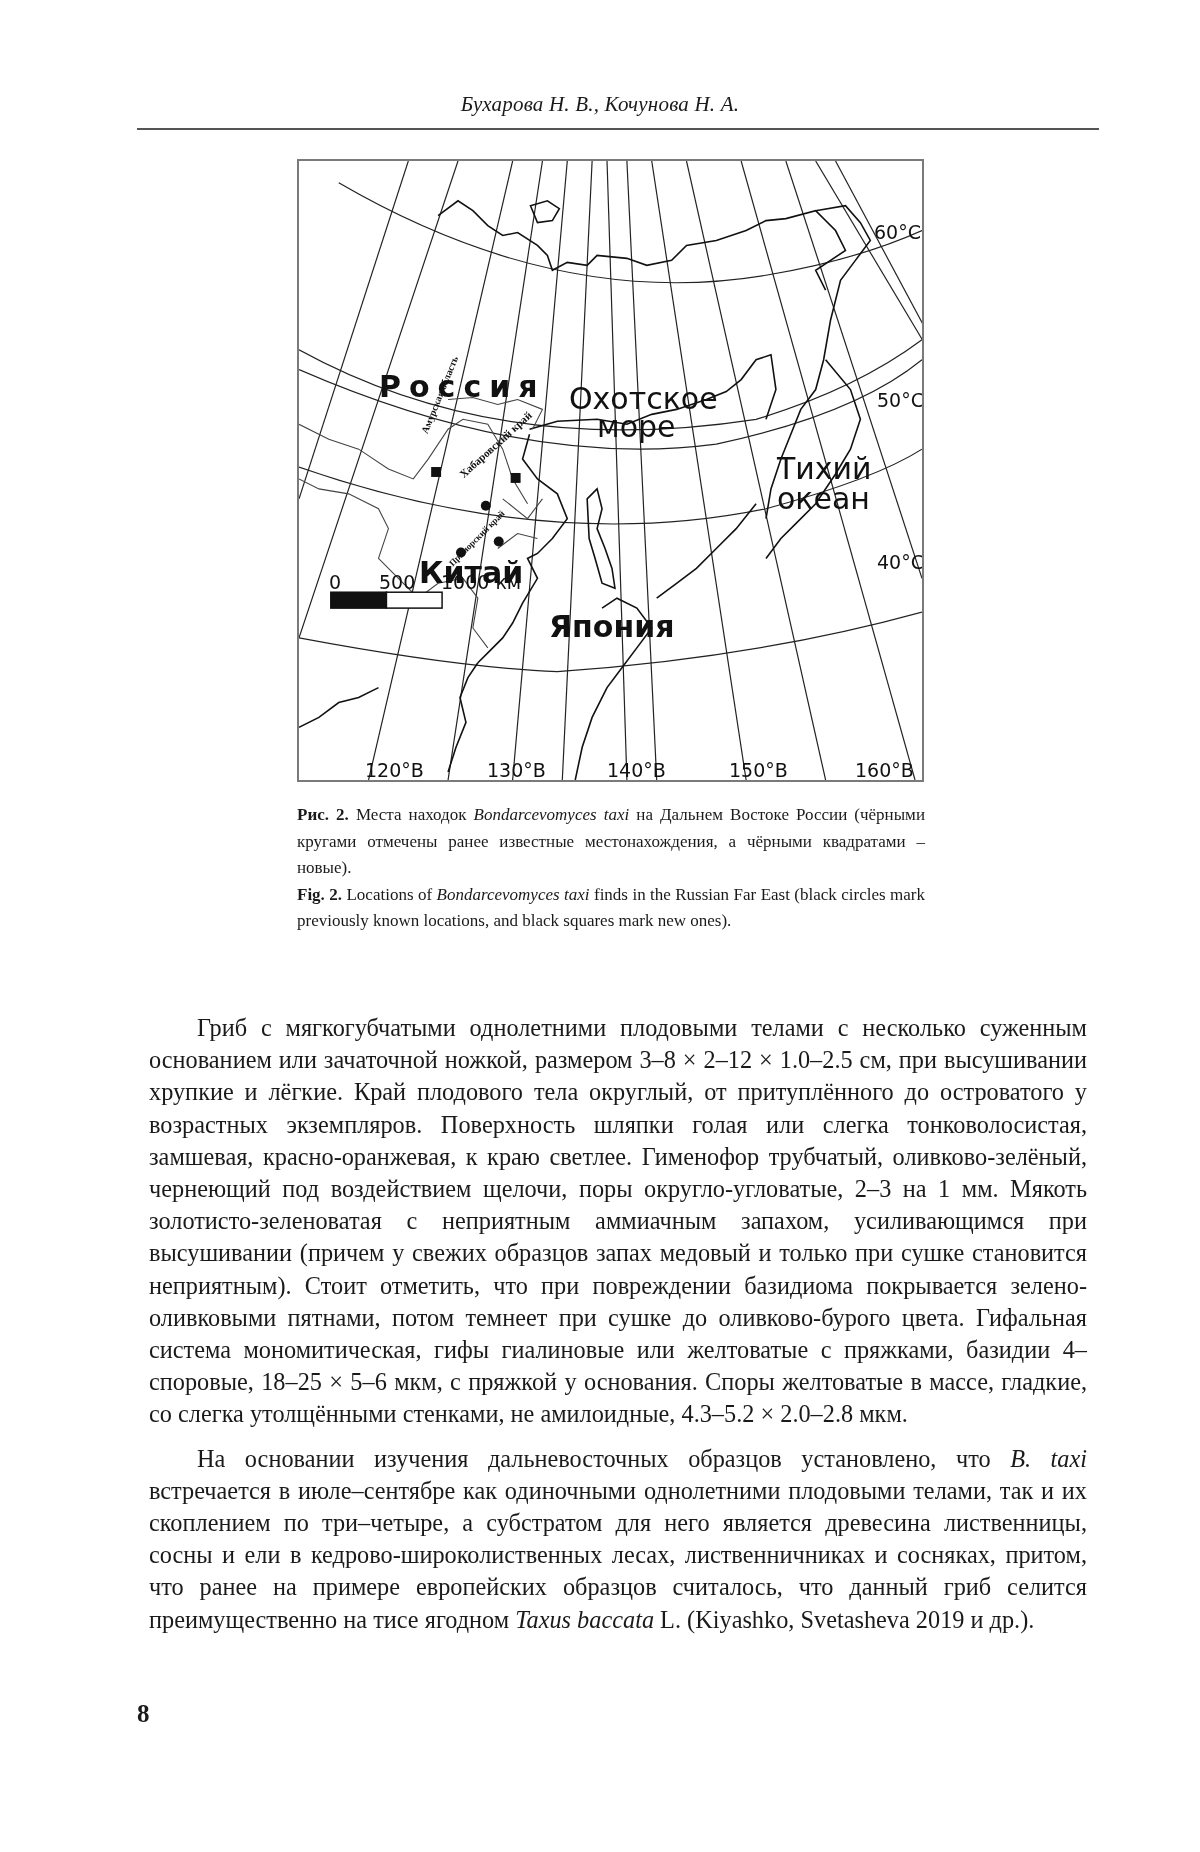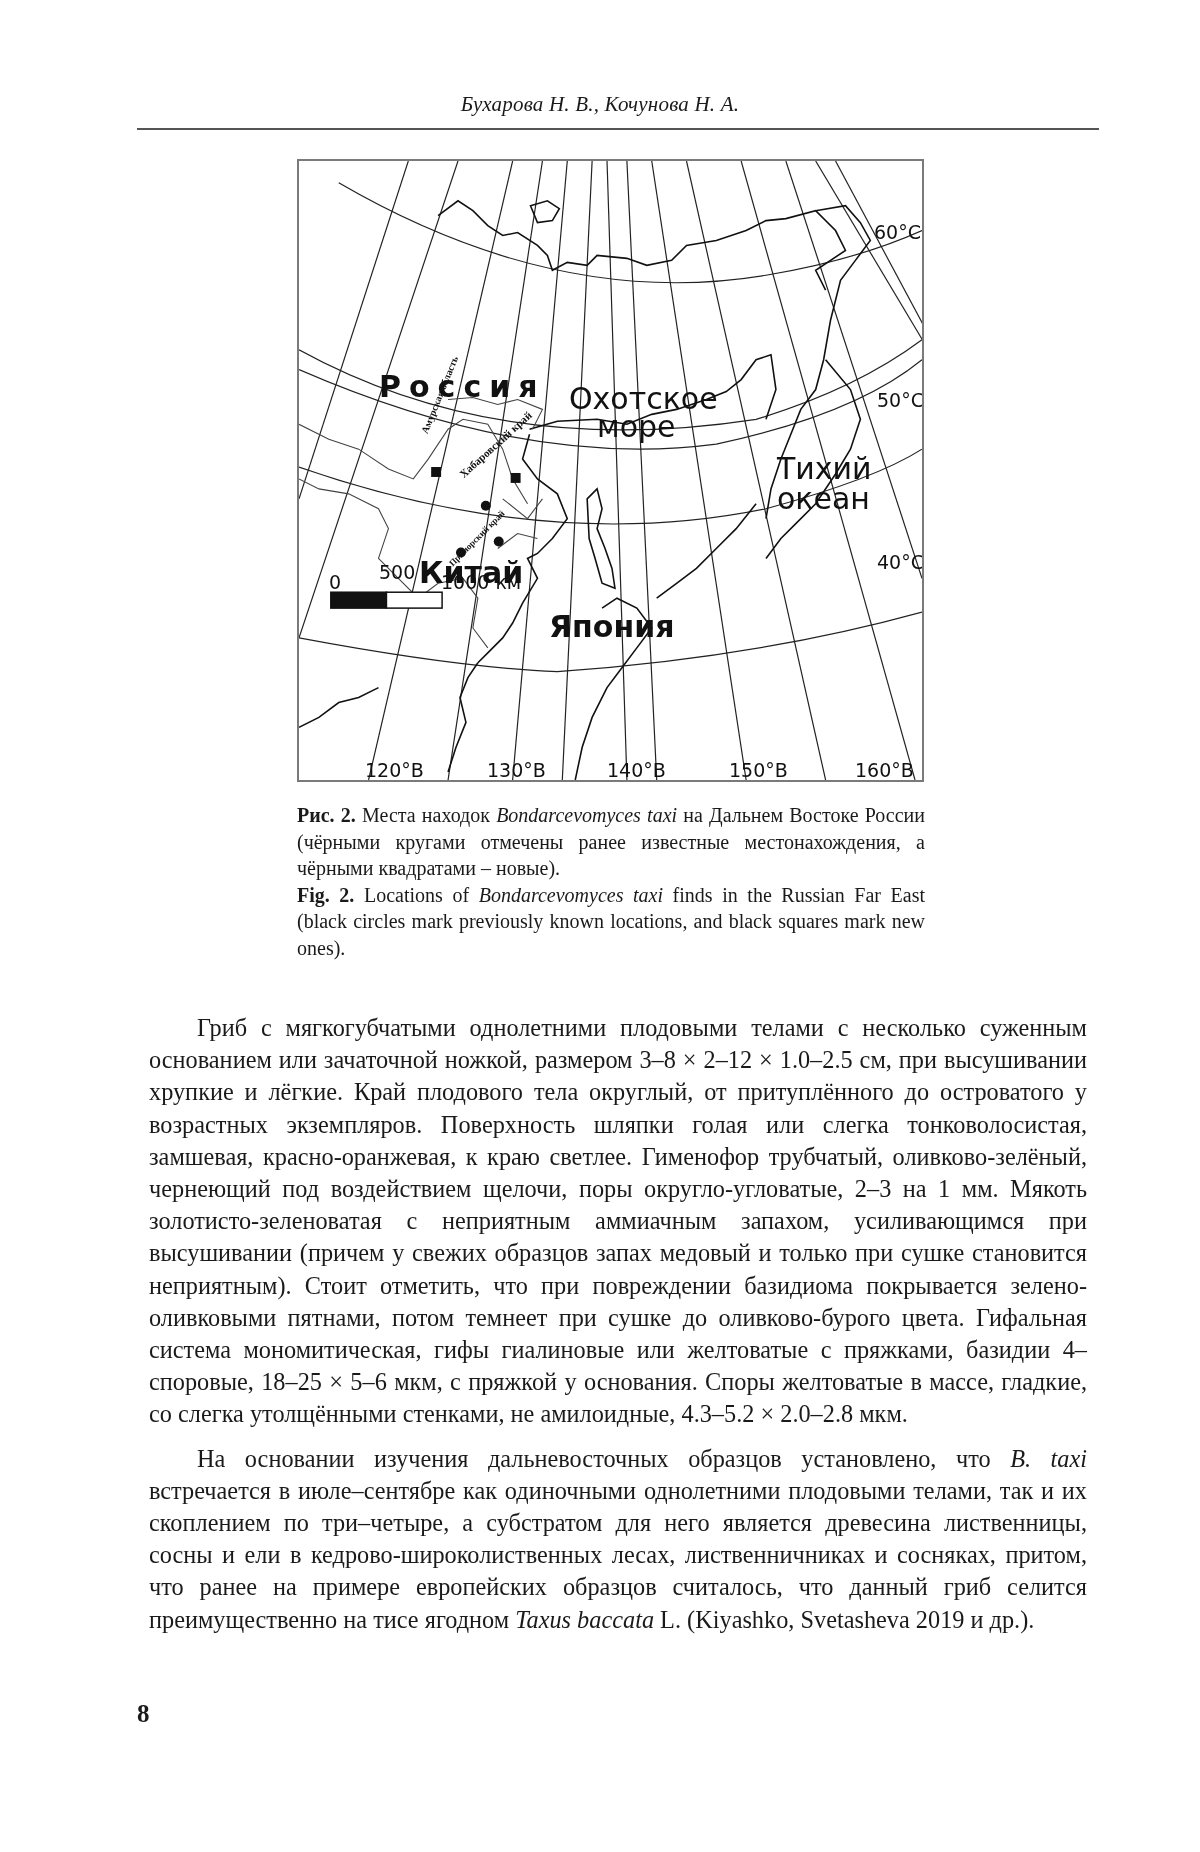--- a/index.html
+++ b/index.html
@@ -12,21 +12,21 @@
   .figure { position: absolute; left: 297px; top: 159px; width: 627px; height: 623px;
             border: 2px solid #7a7a7a; box-sizing: border-box; background: #fff; overflow: hidden; }
   .figure svg { position: absolute; left: 0; top: 0; width: 100%; height: 100%; }
   .map-label { position: absolute; font-family: "DejaVu Sans", sans-serif; color: #111; white-space: nowrap; }
   .map-label.big { font-size: 30px; }
   .map-label.bold { font-weight: bold; }
   .map-label.spaced { letter-spacing: 8px; }
   .map-label.tick { font-size: 19px; }
   .map-label.small-serif { font-family: "Liberation Serif", serif; font-size: 10px; font-weight: bold; }
 
-  .caption { position: absolute; left: 297px; width: 628px; top: 802px; font-size: 20px; line-height: 26.5px;
+  .caption { position: absolute; left: 297px; width: 628px; top: 802px; font-size: 17px; line-height: 26.5px;
              text-align: justify; }
   .caption p { margin: 0; }
   .caption b { font-weight: bold; }
   .caption i { font-style: italic; }
 
   .body-text { position: absolute; left: 137px; width: 962px; top: 1000px; font-size: 24.3px; line-height: 32.2px;
                text-align: justify; }
   .body-text p { margin: 12px; text-indent: 48px; }
   .body-text i { font-style: italic; }
   .page-number { position: absolute; left: 137px; top: 1700px; font-size: 25px; font-weight: bold; }
@@ -109,21 +109,21 @@
   <span class="map-label tick" style="left:578px; top:228px;">50°С</span>
   <span class="map-label tick" style="left:578px; top:390px;">40°С</span>
 
   <span class="map-label tick" style="left:66px; top:598px;">120°В</span>
   <span class="map-label tick" style="left:188px; top:598px;">130°В</span>
   <span class="map-label tick" style="left:308px; top:598px;">140°В</span>
   <span class="map-label tick" style="left:430px; top:598px;text-align:right;">150°В</span>
   <span class="map-label tick" style="left:556px; top:598px;">160°В</span>
 
   <span class="map-label tick" style="left:30px; top:410px;">0</span>
-  <span class="map-label tick" style="left:80px; top:400px;">500</span>
+  <span class="map-label tick" style="left:80px; top:410px;">500</span>
   <span class="map-label tick" style="left:142px; top:410px;">1000 км</span>
 </div>
 
 <div class="caption">
   <p><b>Рис. 2.</b><span> Места находок </span><i>Bondarcevomyces taxi</i><span> на Дальнем Востоке России (чёрными кругами отмечены ранее известные местонахождения, а чёрными квадратами – новые).</span></p>
   <p><b>Fig. 2.</b><span> Locations of </span><i>Bondarcevomyces taxi</i><span> finds in the Russian Far East (black circles mark previously known locations, and black squares mark new ones).</span></p>
 </div>
 
 <div class="body-text">
   <p>Гриб с мягкогубчатыми однолетними плодовыми телами с несколько суженным основанием или зачаточной ножкой, размером 3–8 × 2–12 × 1.0–2.5 см, при высушивании хрупкие и лёгкие. Край плодового тела округлый, от притуплённого до островатого у возрастных экземпляров. Поверхность шляпки голая или слегка тонковолосистая, замшевая, красно-оранжевая, к краю светлее. Гименофор трубчатый, оливково-зелёный, чернеющий под воздействием щелочи, поры округло-угловатые, 2–3 на 1 мм. Мякоть золотисто-зеленоватая с неприятным аммиачным запахом, усиливающимся при высушивании (причем у свежих образцов запах медовый и только при сушке становится неприятным). Стоит отметить, что при повреждении базидиома покрывается зелено-оливковыми пятнами, потом темнеет при сушке до оливково-бурого цвета. Гифальная система мономитическая, гифы гиалиновые или желтоватые с пряжками, базидии 4–споровые, 18–25 × 5–6 мкм, с пряжкой у основания. Споры желтоватые в массе, гладкие, со слегка утолщёнными стенками, не амилоидные, 4.3–5.2 × 2.0–2.8 мкм.</p>

